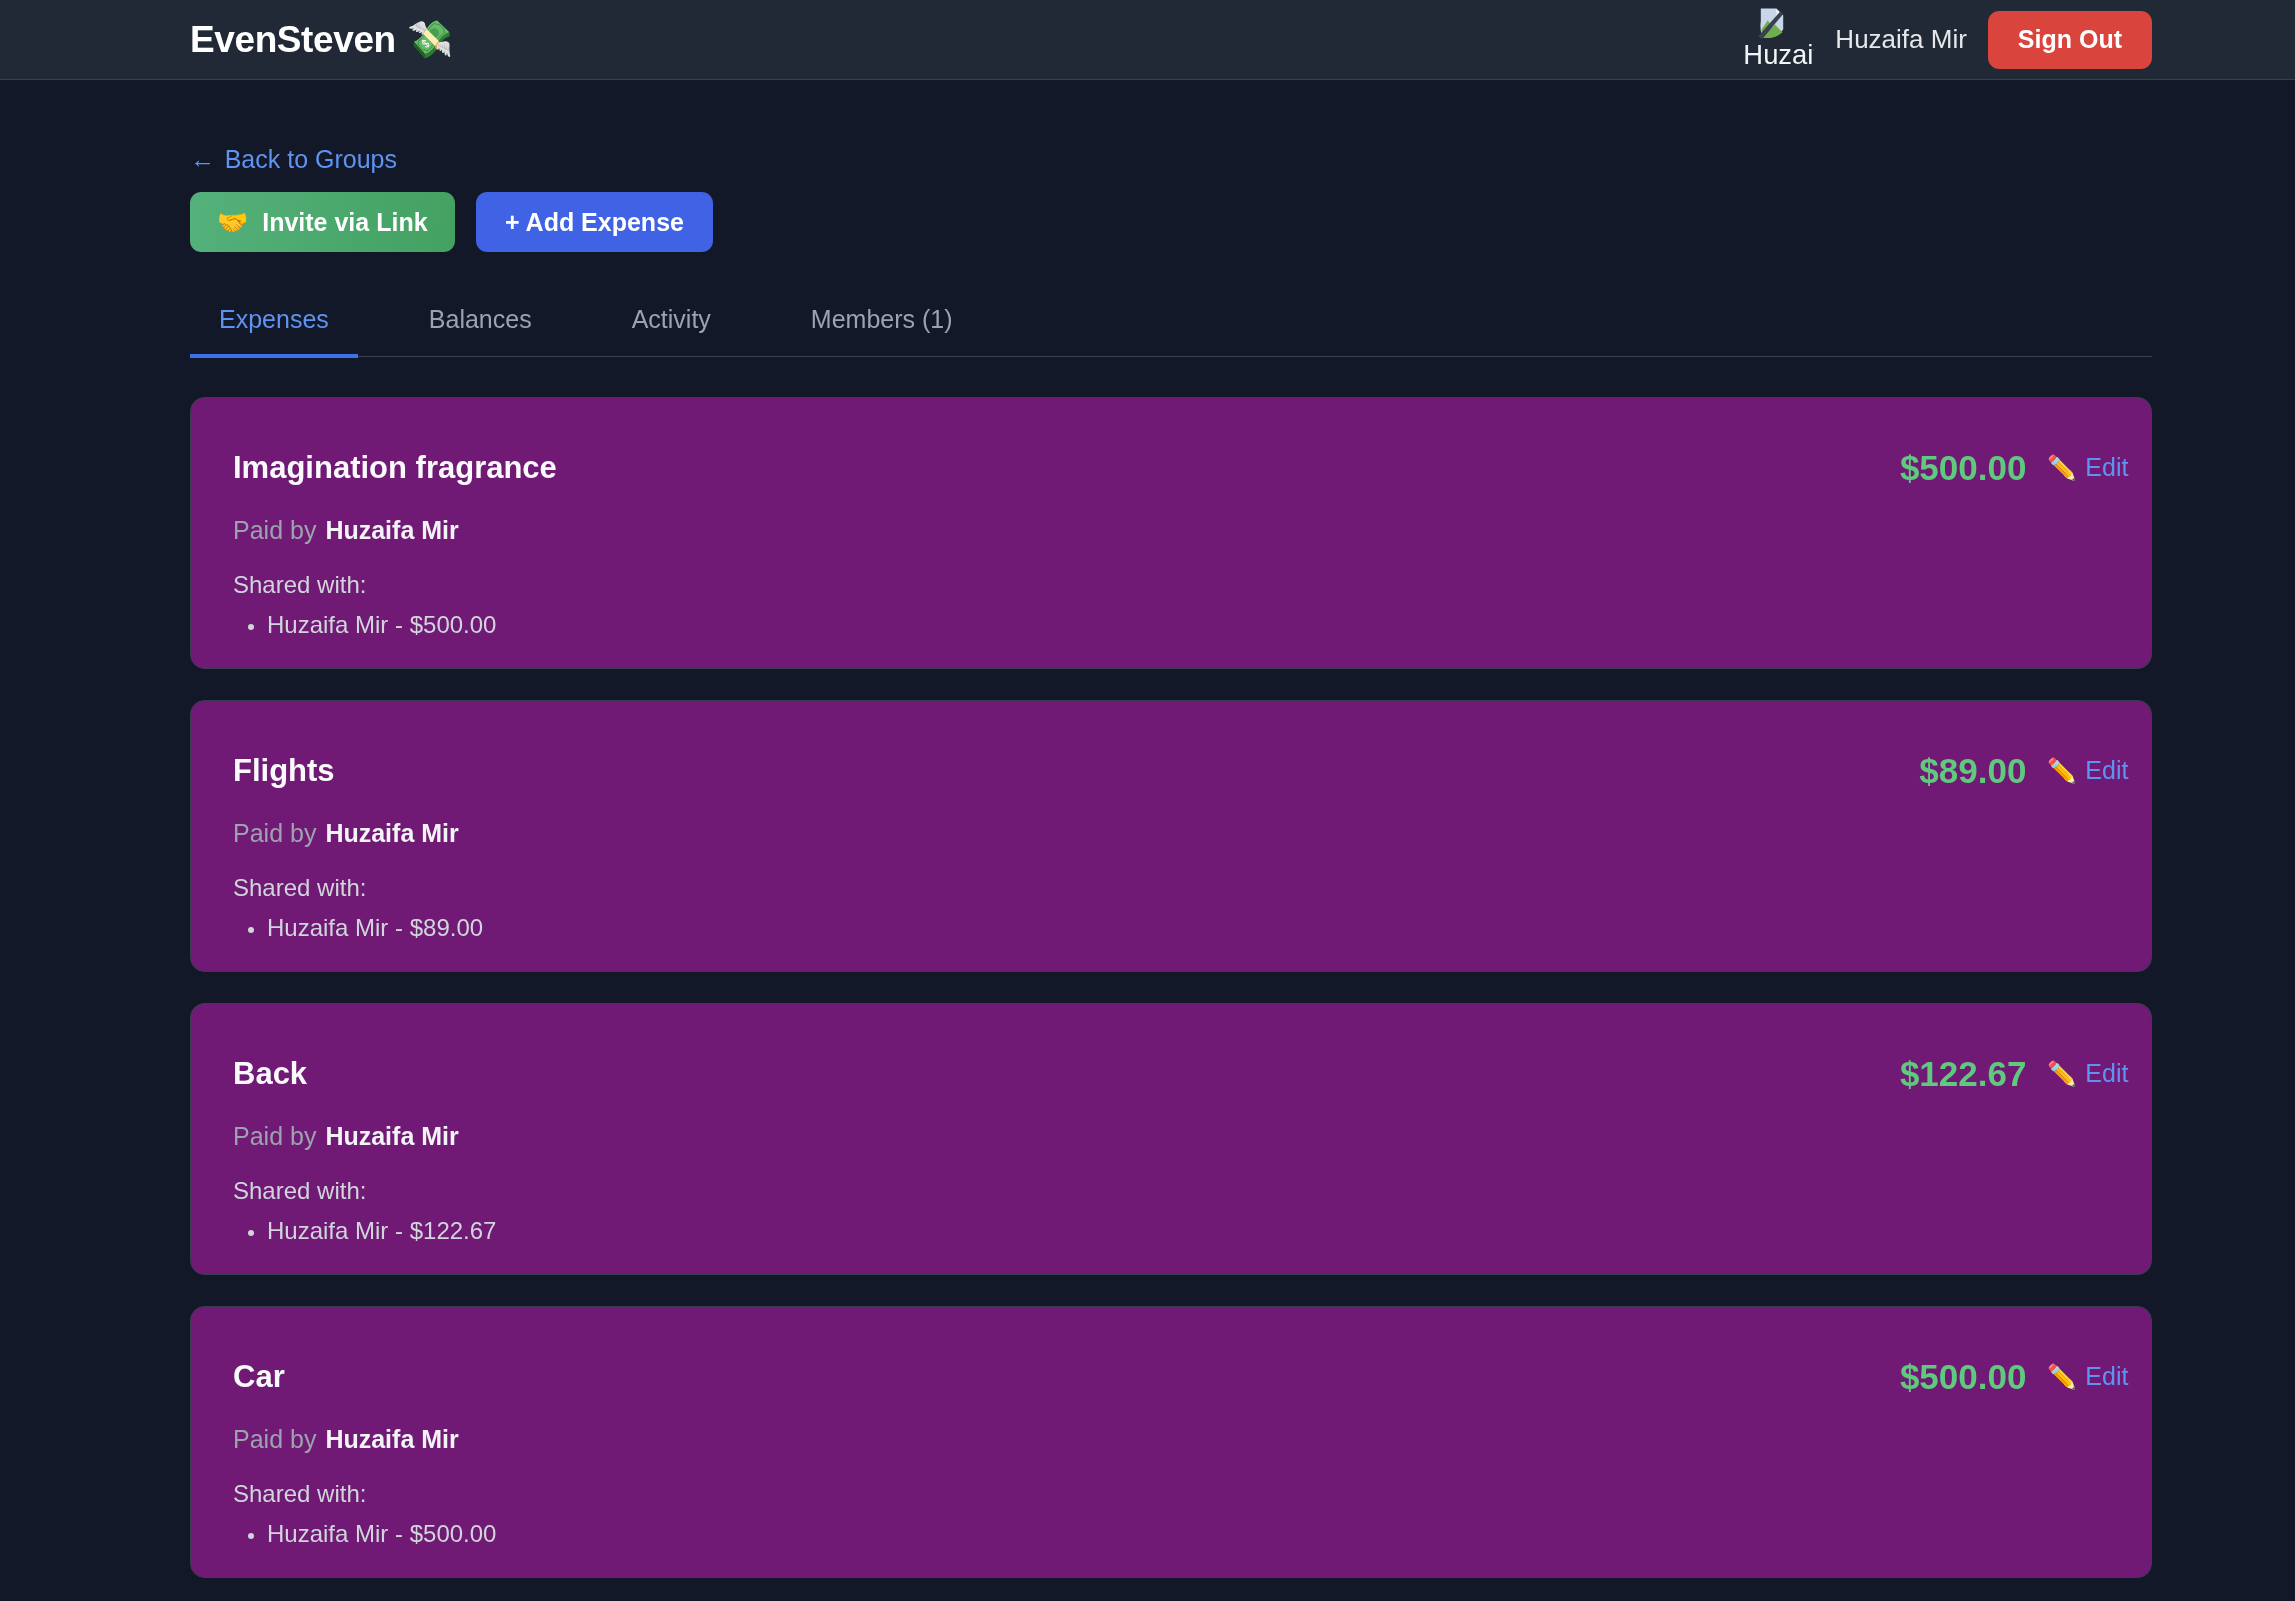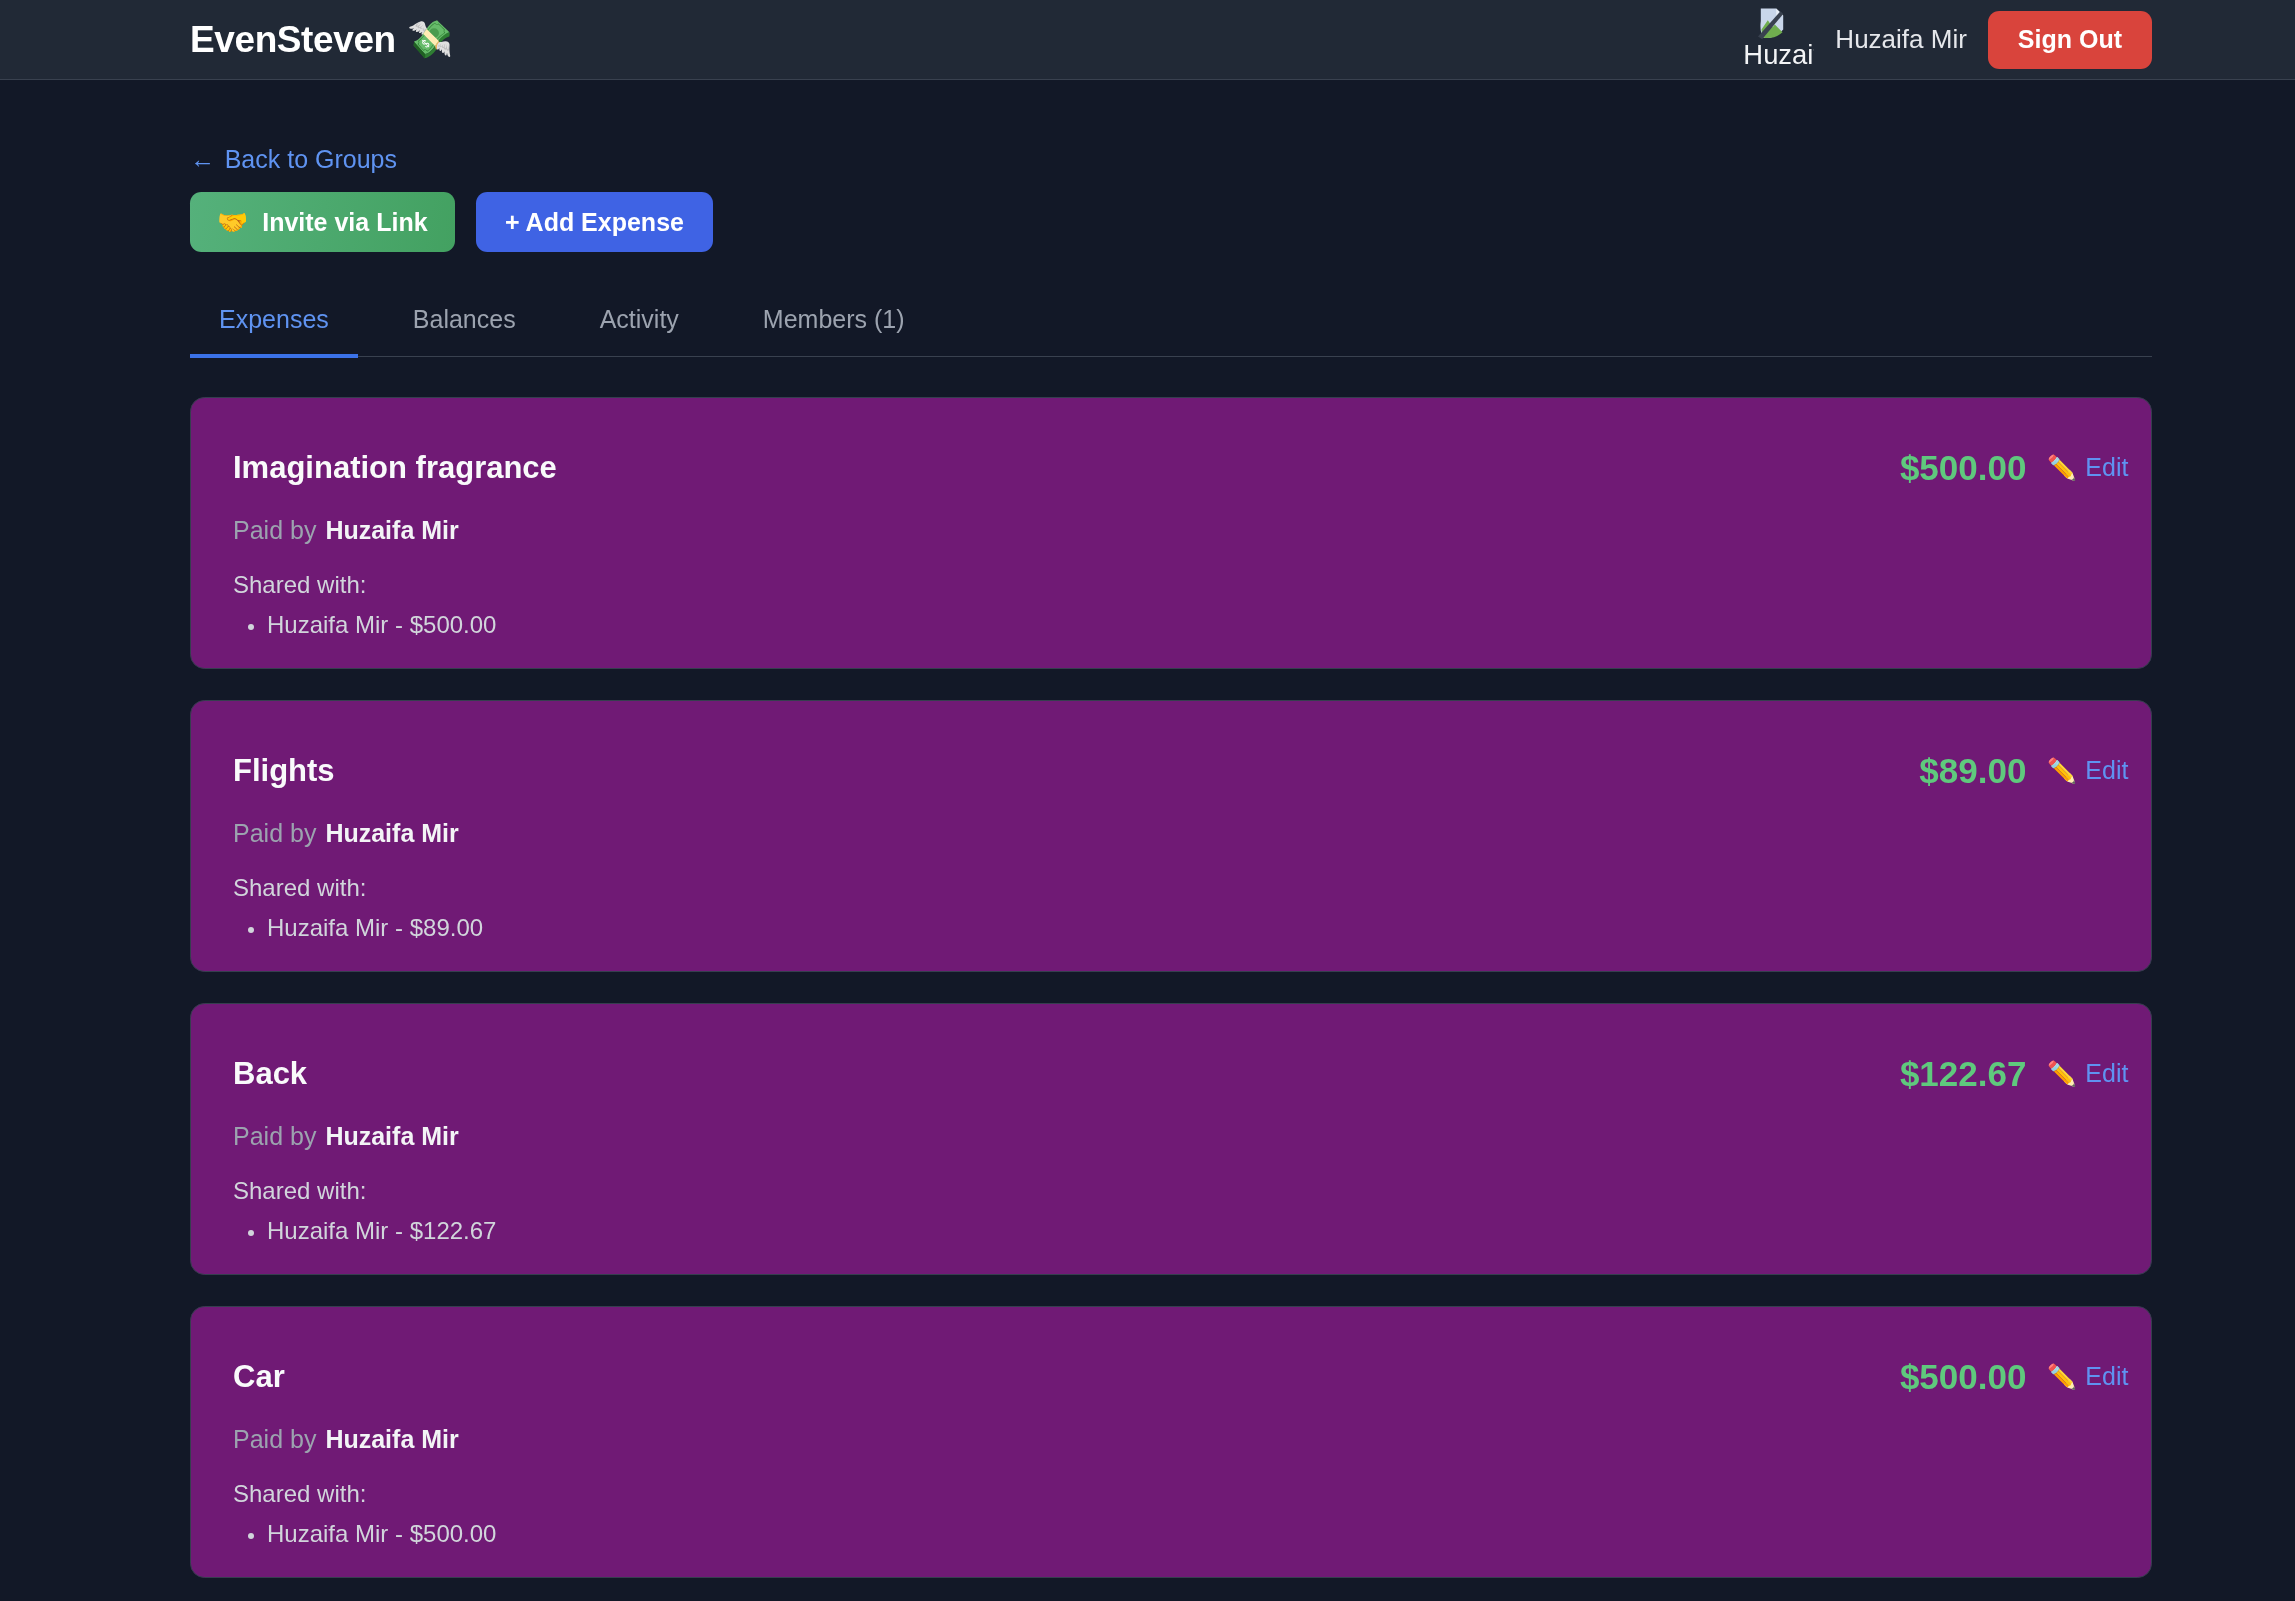--- a/index.html
+++ b/index.html
@@ -55,21 +55,21 @@
   .clipboard-btn { background:none; border:none; cursor:pointer; font-size:30px; line-height:1; }
   .actions { display:flex; gap:21px; }
   .btn {
     border:none; cursor:pointer; font-family:inherit;
     height:60px; border-radius:11.3px; display:flex; align-items:center;
     font-size:25px; font-weight:700; color:#ffffff;
   }
   .btn-invite { background:linear-gradient(100deg,#55b17b,#43a161); padding:0 27.4px; gap:13.7px; }
   .btn-add { background:#3f63e4; padding:0 29px; font-weight:600; }
   
-  .tabs { margin-top:40px; display:flex; gap:26px; border-bottom:1.6px solid #39414f; }
+  .tabs { margin-top:40px; display:flex; gap:42px; border-bottom:1.6px solid #39414f; }
   .tab {
     font-size:25px; color:#9ca3af; cursor:pointer; background:none; border:none; font-family:inherit;
     padding:13px 29px 20px; border-bottom:4.8px solid transparent; margin-bottom:-1.6px;
   }
   .tab.active { color:#5f93f1; border-bottom-color:#3b72e8; }
   
   .cards { margin-top:40px; display:flex; flex-direction:column; gap:31px; }
   .card {
     background:#701a75; border:1.6px solid #353e4e; border-radius:14.5px;
     height:272px; padding:52px 22.6px 32px 42px;

